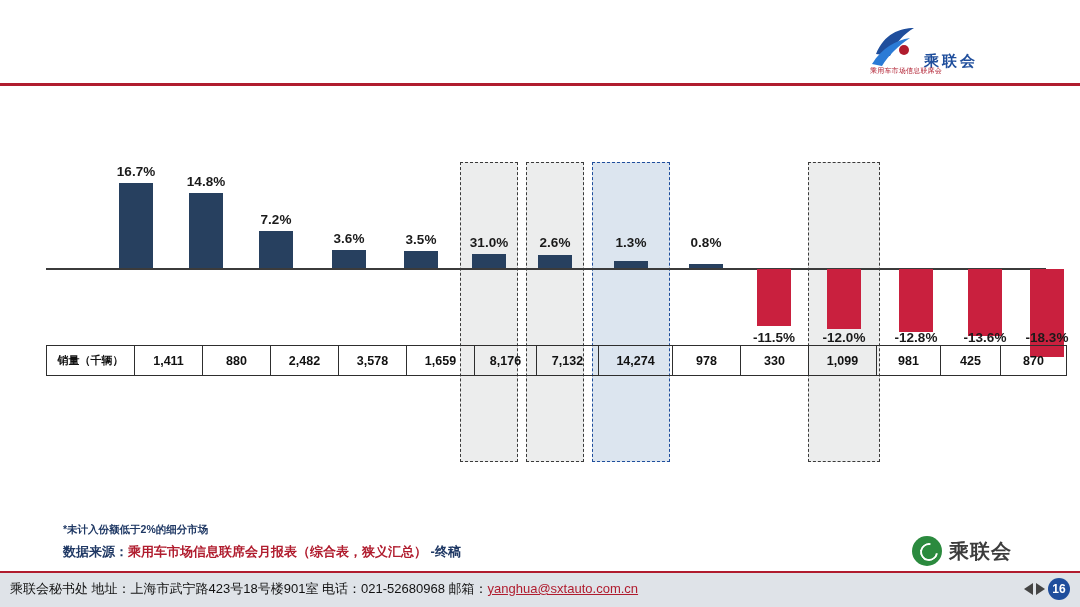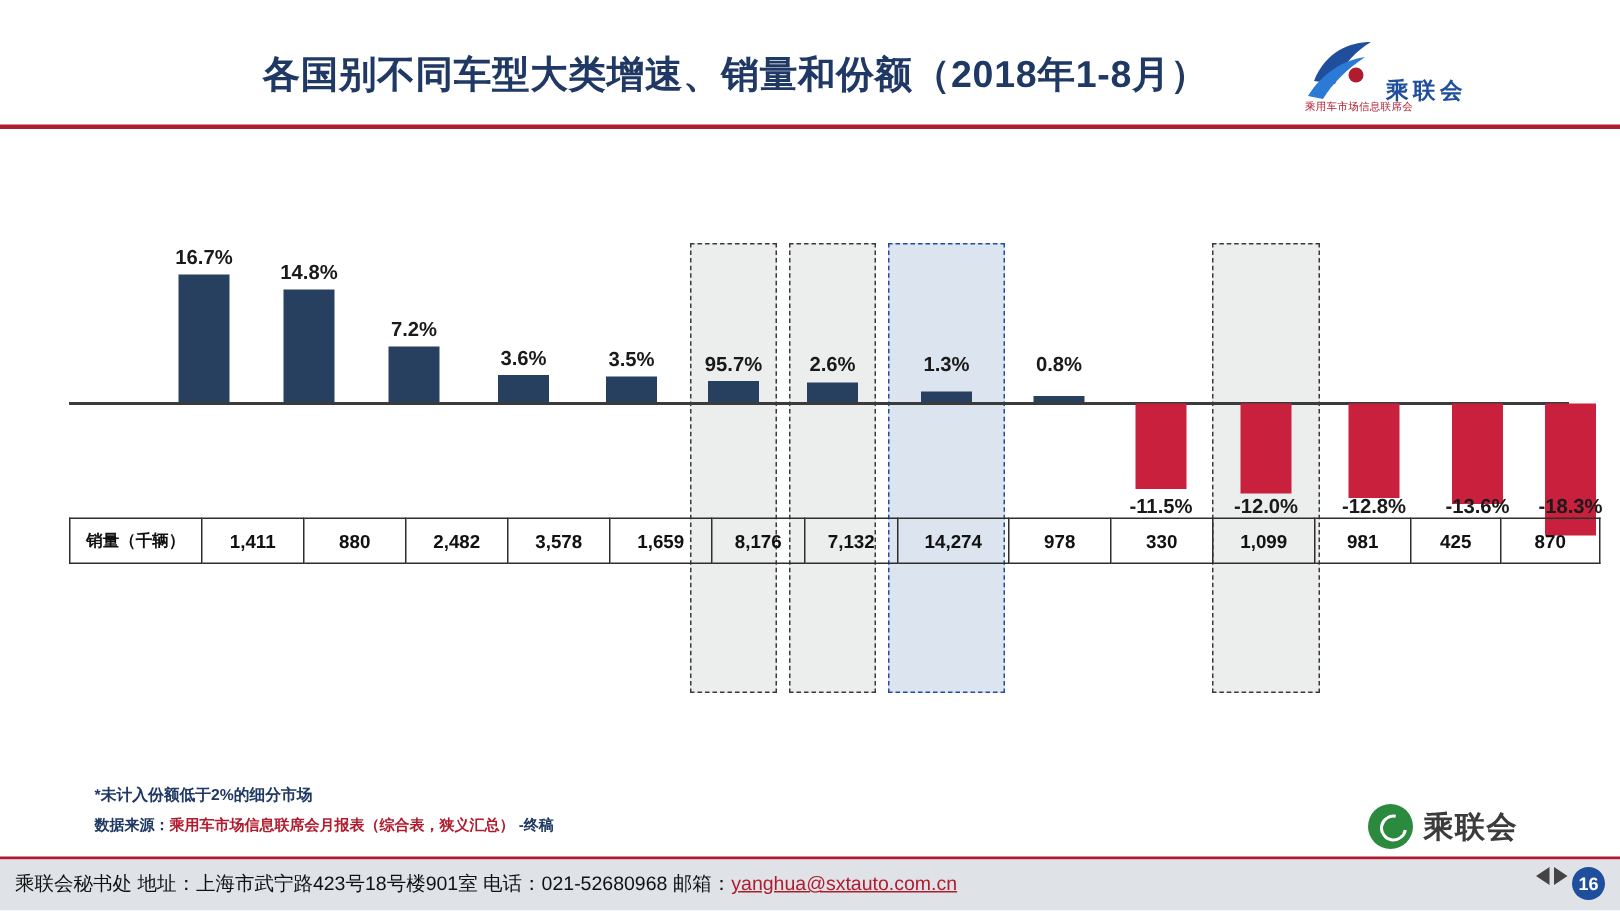--- a/index.html
+++ b/index.html
@@ -161,21 +161,21 @@
   #note1 {
     position: absolute;
     left: 63px; top: 523px;
     font-size: 10.5px;
     font-weight: bold;
     color: #1f3864;
   }
   #note2 {
     position: absolute;
     left: 63px; top: 543px;
-    font-size: 10px;
+    font-size: 13px;
     font-weight: bold;
     color: #1f3864;
   }
   #note2 .red { color: #b01c2e; }
   
   #watermark {
     position: absolute;
     right: 18px; top: 532px;
     width: 150px; height: 38px;
     display: flex;
@@ -225,20 +225,21 @@
     font-size: 13px;
     font-weight: normal;
     color: #111;
     white-space: nowrap;
   }
   #footer-text .mailred { color: #b01c2e; text-decoration: underline; }
   #pager {
     position: absolute;
     right: 10px; top: 578px;
     display: flex;
+    align-items: center;
     gap: 3px;
     font-size: 13px;
     color: #333;
   }
   #page-badge {
     width: 22px; height: 22px;
     border-radius: 50%;
     background: #1f4e9c;
     color: #fff;
     font-size: 12px;
@@ -256,21 +257,20 @@
   .tri.right {
     border-top: 6px solid transparent;
     border-bottom: 6px solid transparent;
     border-left: 9px solid #444;
   }
 </style>
 </head>
 <body>
 
 <div id="header">
-  <div id="main-title">各国别不同车型大类增速、销量和份额（2018年1-8月）</div>
   <div id="logo-wrap">
     <svg id="logo-mark" viewBox="0 0 48 46">
       <path d="M6 30 C14 10, 30 4, 44 4 C34 10, 26 18, 20 32 Z" fill="#1f4e9c"></path>
       <path d="M2 40 C12 24, 26 16, 40 14 C28 22, 18 32, 12 42 Z" fill="#2b7bd6"></path>
       <circle cx="34" cy="26" r="5" fill="#b01c2e"></circle>
     </svg>
     <div id="logo-sub">乘联会</div>
     <div id="logo-cn">乘用车市场信息联席会</div>
   </div>
   <div id="header-rule"></div>
@@ -294,21 +294,21 @@
   <div class="bar pos" style="left:213px; top:111px; height:37px;"></div>
   <div class="bar-label" style="left:190px; top:92px;">7.2%</div>
 
   <div class="bar pos" style="left:286px; top:130px; height:18px;"></div>
   <div class="bar-label" style="left:263px; top:111px;">3.6%</div>
 
   <div class="bar pos" style="left:358px; top:131px; height:17px;"></div>
   <div class="bar-label" style="left:335px; top:112px;">3.5%</div>
 
   <div class="bar pos" style="left:426px; top:134px; height:14px;"></div>
-  <div class="bar-label" style="left:403px; top:115px;">95.7%</div>
+  <div class="bar-label" style="left:403px; top:115px;">31.0%</div>
 
   <div class="bar pos" style="left:492px; top:135px; height:13px;"></div>
   <div class="bar-label" style="left:469px; top:115px;">2.6%</div>
 
   <div class="bar pos" style="left:568px; top:141px; height:7px;"></div>
   <div class="bar-label" style="left:545px; top:115px;">1.3%</div>
 
   <div class="bar pos" style="left:643px; top:144px; height:4px;"></div>
   <div class="bar-label" style="left:620px; top:115px;">0.8%</div>
 

